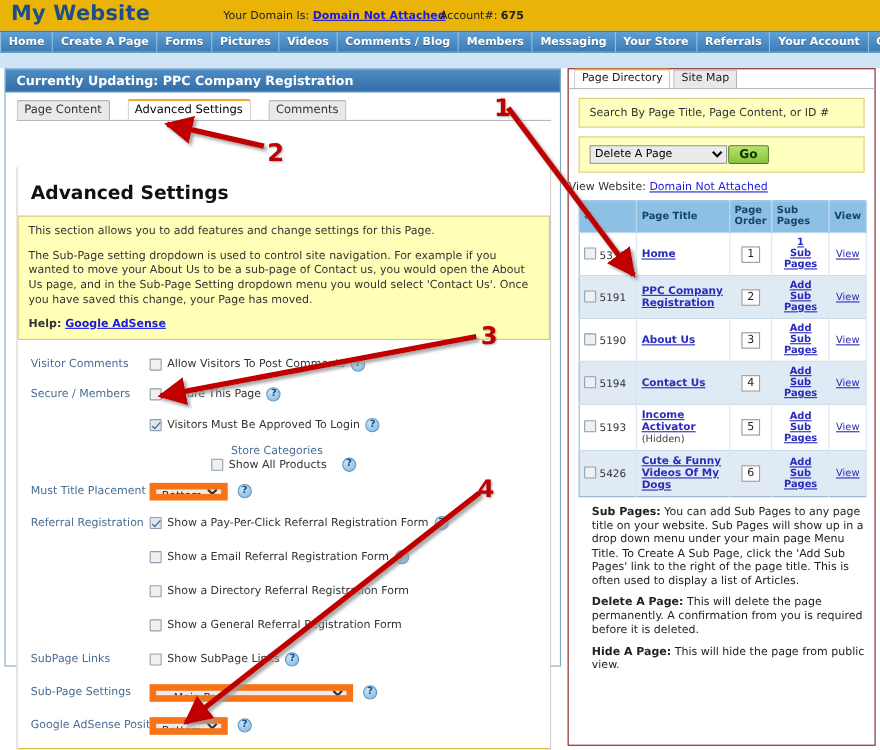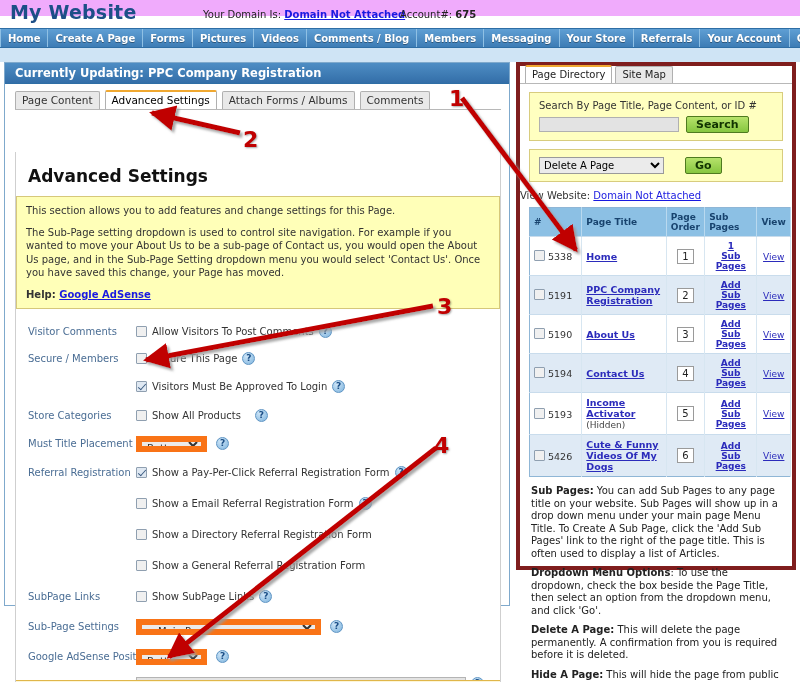--- a/index.html
+++ b/index.html
@@ -9,22 +9,22 @@
     font-family: "DejaVu Sans", "Liberation Sans", sans-serif;
     font-size: 11px;
     color: #222;
     background: #ffffff;
     position: relative;
     overflow: hidden;
   }
 
   
   #topbar {
-    position:absolute; left:0; top:0; width:800px; height:16px;
-    background:#f0abfc;
+    position:absolute; left:0; top:0; width:800px; height:28px;
+    background:#eab308;
   }
   #site-title {
     position:absolute; left:10px; top:1px;
     font-size:19px; font-weight:bold; color:#1c4f87;
     letter-spacing:0.2px;
   }
   #domain-line {
     position:absolute; left:203px; top:9px;
     font-size:10px; color:#222; white-space:nowrap;
   }
@@ -76,21 +76,21 @@
     background:#ffffff; border:1px solid #7fa9cc;
   }
   #panel-header {
     height:21px; background:linear-gradient(#4e8dc4,#336ea8);
     color:#ffffff; font-size:11.5px; font-weight:bold;
     display:flex; align-items:center; padding-left:10px;
     border-bottom:1px solid #2e6ea5;
   }
   #tabstrip {
     position:relative; height:20px; margin:6px 0 0 10px;
-    display:flex; align-items:flex-end; gap:5px;
+    display:flex; align-items:flex-end; gap:16px;
     border-bottom:1px solid #b8b8b8;
     padding-bottom:0px; width:486px;
   }
   .ptab {
     background:#e9e9e9; border:1px solid #b0b0b0; border-bottom:none;
     font-size:10.5px; color:#333; padding:2px 6px 2px 6px;
     border-radius:2px 2px 0 0; cursor:pointer; white-space:nowrap;
     line-height:13px;
   }
   .ptab.active { background:#ffffff; border-top:2px solid #f0a830; color:#000; }
@@ -153,22 +153,22 @@
   .frow-ta { align-items:flex-start; }
   .frow-ta .flabel { padding-top:2px; }
 
   #save-bar {
     position:absolute; left:0; bottom:0; width:484px; height:48px;
     background:#fdf6d8; border-top:1px solid #e0b64a;
   }
 
   
   #right-panel {
-    position:absolute; left:516px; top:62px; width:280px; height:508px;
-    background:#ffffff; border:4px solid #7f1d1d;
+    position:absolute; left:516px; top:62px; width:280px; height:616px;
+    background:#ffffff; border:1px solid #7f1d1d;
   }
   #rtabstrip {
     display:flex; gap:3px; align-items:flex-end; height:18px;
     padding:3px 0 0 5px; border-bottom:1px solid #b8b8b8;
   }
   .rtab {
     font-size:10px; padding:2px 6px; border:1px solid #b0b0b0;
     border-bottom:none; background:#e9e9e9; border-radius:2px 2px 0 0;
     cursor:pointer; line-height:12px;
   }
@@ -183,21 +183,21 @@
   #search-input {
     width:140px; height:15px; background:#e3e3e3; border:1px solid #b0b0b0;
     font-family:"DejaVu Sans","Liberation Sans",sans-serif; font-size:10px;
   }
   .grn-btn {
     background:linear-gradient(#b6e26b,#86c63f); border:1px solid #4e7a1f;
     color:#113300; font-size:11px; font-weight:bold; padding:1px 9px;
     border-radius:2px; cursor:pointer;
     font-family:"DejaVu Sans","Liberation Sans",sans-serif;
   }
-  #action-row { display:flex; align-items:center; gap:21px; }
+  #action-row { display:flex; align-items:center; gap:1px; }
   #action-select { width:125px; height:17px; font-size:10px;
     border:1px solid #9a9a9a; background:#ebebeb;
     font-family:"DejaVu Sans","Liberation Sans",sans-serif; }
   #view-website {
     text-align:left; font-size:10px; margin:8px 0 6px 0; color:#333;
   }
   #view-website a { color:#1a1ae0; text-decoration:underline; }
 
   #page-table {
     margin:0 9px; width:262px; border-collapse:collapse;
@@ -227,21 +227,21 @@
   }
   .pt-sub { text-align:center; line-height:10px; }
   .pt-sub a { color:#2b2bbb; text-decoration:underline; font-size:9px;
     font-weight:bold; }
   .pt-view { text-align:center; }
   .pt-view a { color:#2b2bbb; text-decoration:underline; font-size:9px; }
 
   #help-text {
     margin:8px 9px 0 9px; font-size:10px; color:#222; line-height:12.5px;
   }
-  #help-text p { margin:0 0 7px 2px; }
+  #help-text p { margin:0 0 7px 12px; }
   #help-text b { font-weight:bold; }
 
   
   #annots { position:absolute; left:0; top:0; width:800px; height:682px;
     pointer-events:none; }
   .anum {
     position:absolute; color:#c00000; font-weight:bold; font-size:22px;
     font-family:"DejaVu Sans","Liberation Sans",sans-serif;
     text-shadow:1px 1px 2px rgba(0,0,0,.35);
   }
@@ -277,21 +277,20 @@
 
 </div>
 <div id="subbar"></div>
 
 <div id="left-panel">
   <div id="panel-header">Currently Updating: PPC Company Registration</div>
 
   <div id="tabstrip">
     <div class="ptab">Page Content</div>
     <div class="ptab active">Advanced Settings</div>
-    <div class="ptab">Attach Forms / Albums</div>
     <div class="ptab">Comments</div>
   </div>
 
   <div id="tabpane">
     <div id="adv-title">Advanced Settings</div>
 
     <div id="info-box">
       <p>This section allows you to add features and change settings for this Page.</p>
       <p>The Sub-Page setting dropdown is used to control site navigation. For example if you wanted to move your About Us to be a sub-page of Contact us, you would open the About Us page, and in the Sub-Page Setting dropdown menu you would select 'Contact Us'. Once you have saved this change, your Page has moved.</p>
       <p id="info-help">
@@ -322,21 +321,21 @@
 
       <div class="frow" style="margin-top:7px;">
         <div class="flabel"></div>
         <div class="fctl">
           <span class="chk checked"></span>
           <span class="ctext">Visitors Must Be Approved To Login</span>
           <span class="qmark">?</span>
         </div>
       </div>
 
-      <div class="frow" style="margin-top:8px;">
+      <div class="frow" style="margin-top:8px;flex-direction:column;">
         <div class="flabel">Store Categories</div>
         <div class="fctl">
           <span class="chk"></span>
           <span class="ctext">Show All Products</span>
           <span class="qmark" style="margin-left:9px;">?</span>
         </div>
       </div>
 
       <div class="frow" style="margin-top:7px;">
         <div class="flabel">Must Title Placement</div>
@@ -428,24 +427,20 @@
 </div>
 
 <div id="right-panel">
   <div id="rtabstrip">
     <div class="rtab active">Page Directory</div>
     <div class="rtab">Site Map</div>
   </div>
 
   <div class="ybox">
     <div id="search-label">Search By Page Title, Page Content, or ID #</div>
-    <div id="search-row">
-      <input id="search-input" type="text" style="">
-      <button class="grn-btn">Search</button>
-    </div>
   </div>
 
   <div class="ybox">
     <div id="action-row">
       <select id="action-select">
         <option>Delete A Page</option>
       </select>
       <button class="grn-btn">Go</button>
     </div>
   </div>
@@ -506,21 +501,20 @@
         <td class="pt-title"><a href="#">Cute &amp; Funny Videos Of My Dogs</a></td>
         <td class="pt-order"><span>6</span></td>
         <td class="pt-sub"><a href="#"><span>Add</span><br><span>Sub Pages</span></a></td>
         <td class="pt-view"><a href="#">View</a></td>
       </tr>
     </tbody>
   </table>
 
   <div id="help-text">
     <p><b>Sub Pages:</b><span> You can add Sub Pages to any page title on your website. Sub Pages will show up in a drop down menu under your main page Menu Title. To Create A Sub Page, click the 'Add Sub Pages' link to the right of the page title. This is often used to display a list of Articles.</span></p>
-    <p><b>Dropdown Menu Options</b><span>: To use the dropdown, check the box beside the Page Title, then select an option from the dropdown menu, and click 'Go'.</span></p>
     <p><b>Delete A Page:</b><span> This will delete the page permanently. A confirmation from you is required before it is deleted.</span></p>
     <p><b>Hide A Page:</b><span> This will hide the page from public view.</span></p>
 
   </div>
 </div>
 
 <svg id="annots" viewBox="0 0 800 682">
   <defs>
     <marker id="ah" markerWidth="6" markerHeight="6" refX="4.6" refY="3" orient="auto" markerUnits="strokeWidth">
       <path d="M0,0.4 L5.2,3 L0,5.6 Z" fill="#c00000"></path>

